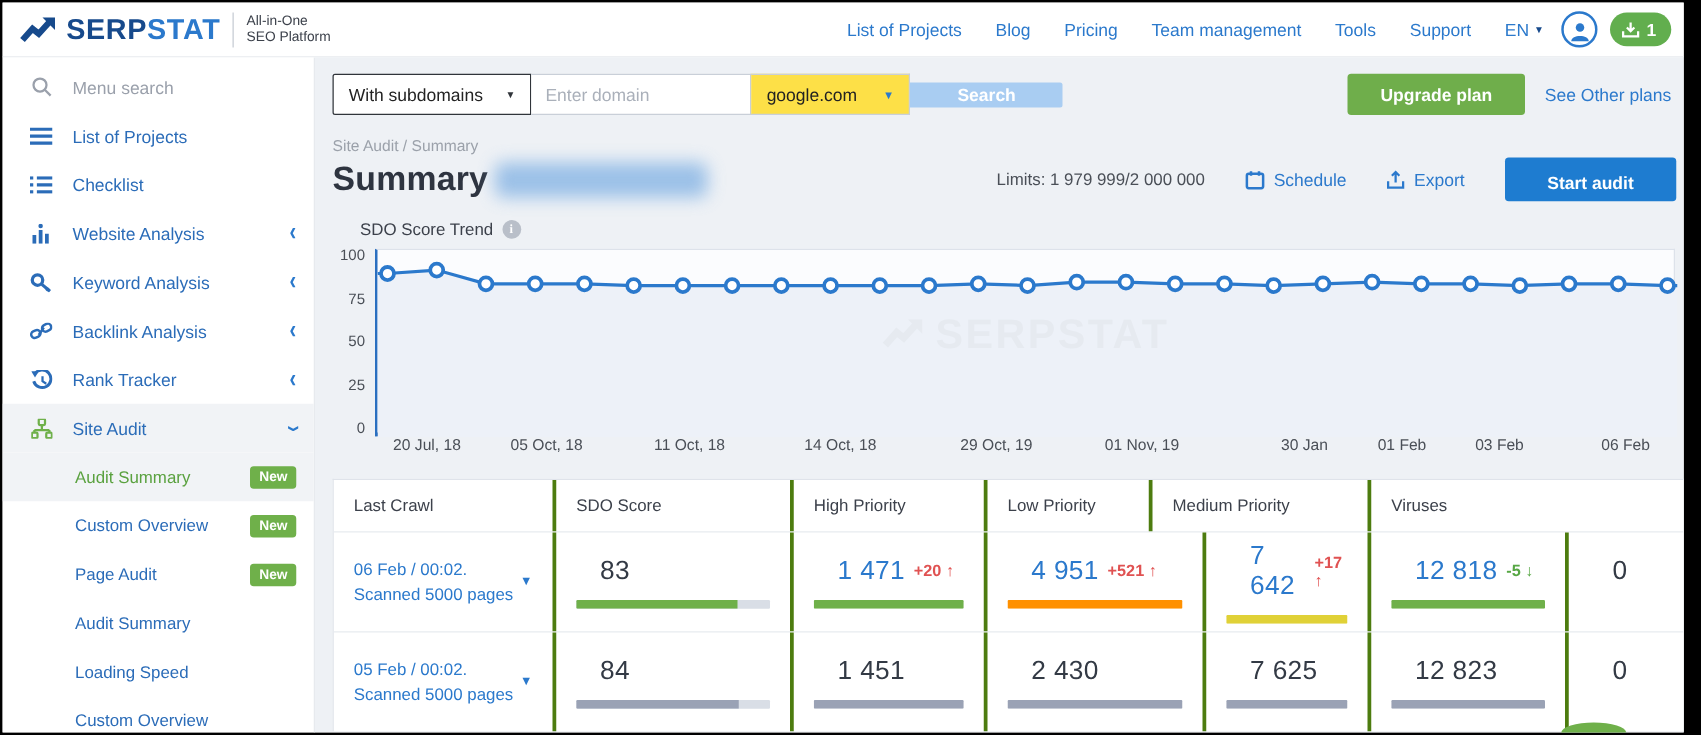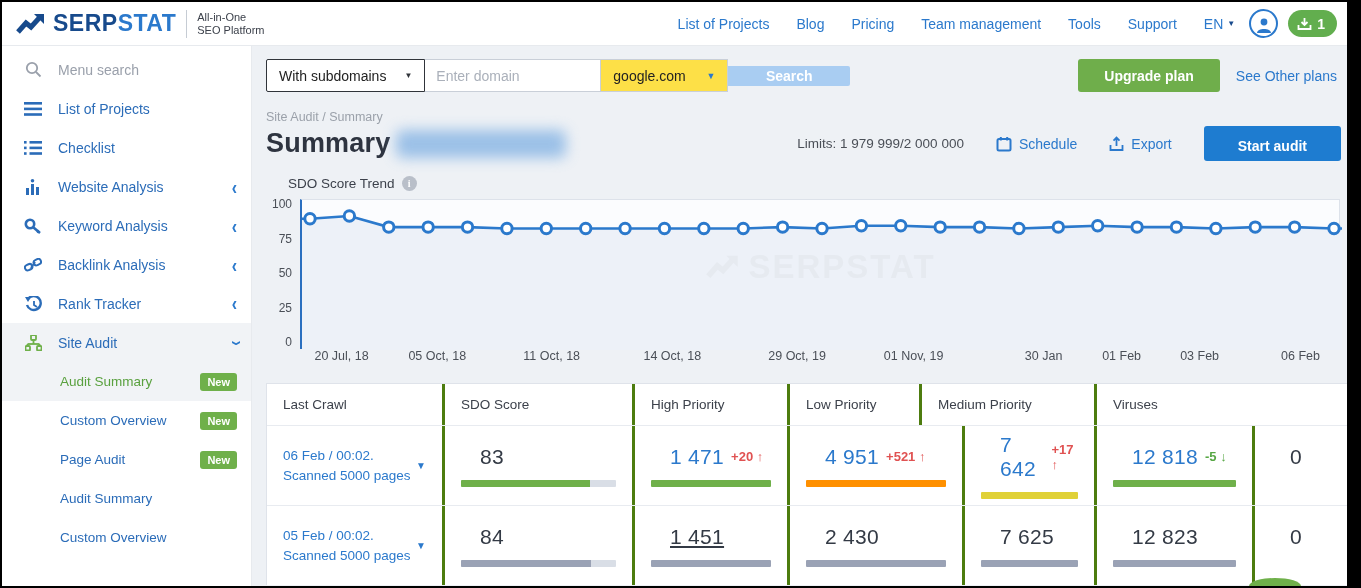--- a/index.html
+++ b/index.html
@@ -267,20 +267,23 @@
           <div class="sub-row">
             <span class="lbl">Custom Overview</span>
             <span class="new-badge">New</span>
           </div>
           <div class="sub-row">
             <span class="lbl">Page Audit</span>
             <span class="new-badge">New</span>
           </div>
           <div class="sub-row">
             <span class="lbl">Audit Summary</span>
+          </div>
+          <div class="sub-row">
+            <span class="lbl">Loading Speed</span>
           </div>
           <div class="sub-row">
             <span class="lbl">Custom Overview</span>
           </div>
         </div>
     </div>
 
     <div class="main">
 
       <div class="search-row">
@@ -473,21 +476,21 @@
               <div class="t-cell c1 metric-cell">
                 <div class="metric-top">
                   <span class="metric-value" style="color: rgb(51, 58, 69);">84</span>
                 </div>
                 <div class="metric-bar">
                   <div class="fill" style="width: 84%; background: rgb(154, 162, 181);"></div>
                 </div>
               </div>
               <div class="t-cell c2 metric-cell">
                 <div class="metric-top">
-                  <span class="metric-value" style="color: rgb(51, 58, 69); text-decoration: underline;">1 451</span>
+                  <span class="metric-value" style="color: rgb(51, 58, 69);">1 451</span>
                 </div>
                 <div class="metric-bar">
                   <div class="fill" style="width: 100%; background: rgb(154, 162, 181);"></div>
                 </div>
               </div>
               <div class="t-cell c3 metric-cell">
                 <div class="metric-top">
                   <span class="metric-value" style="color: rgb(51, 58, 69);">2 430</span>
                 </div>
                 <div class="metric-bar">

